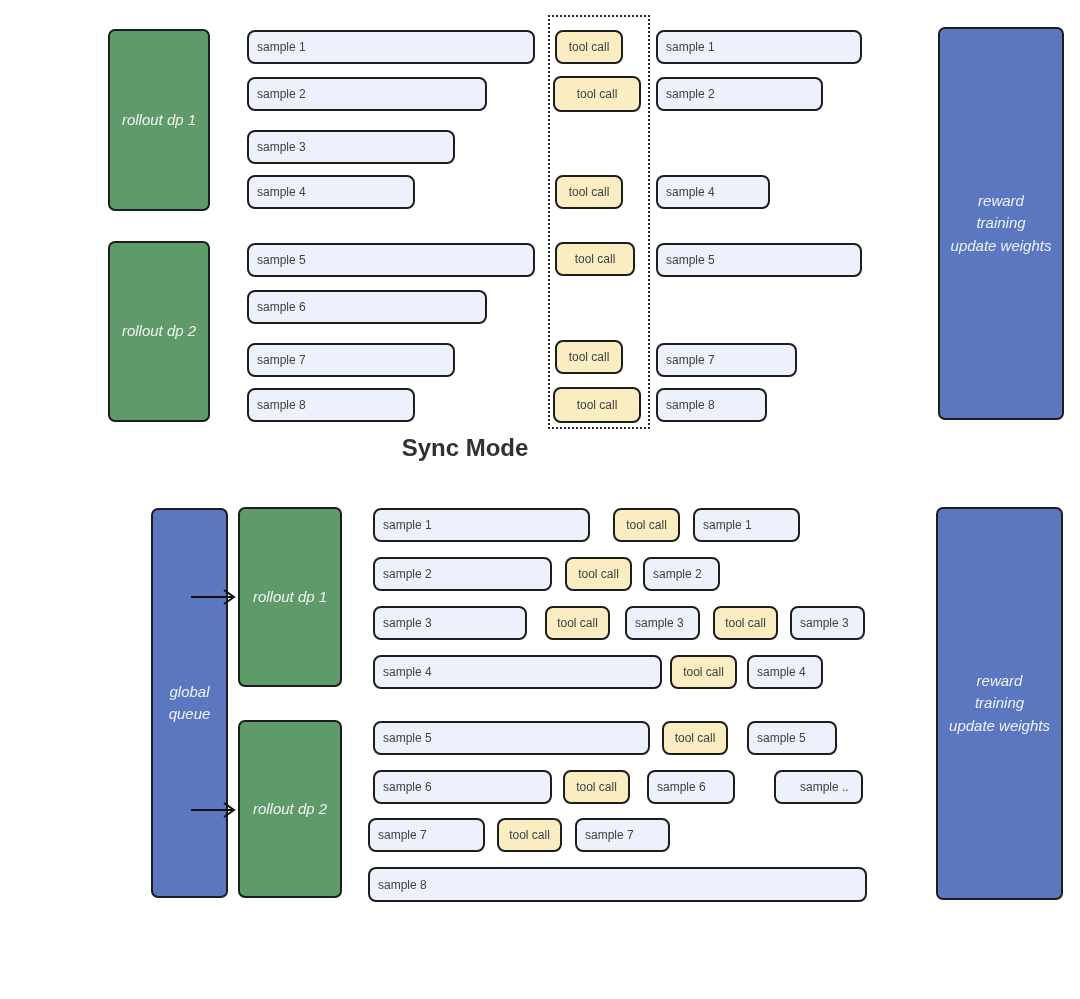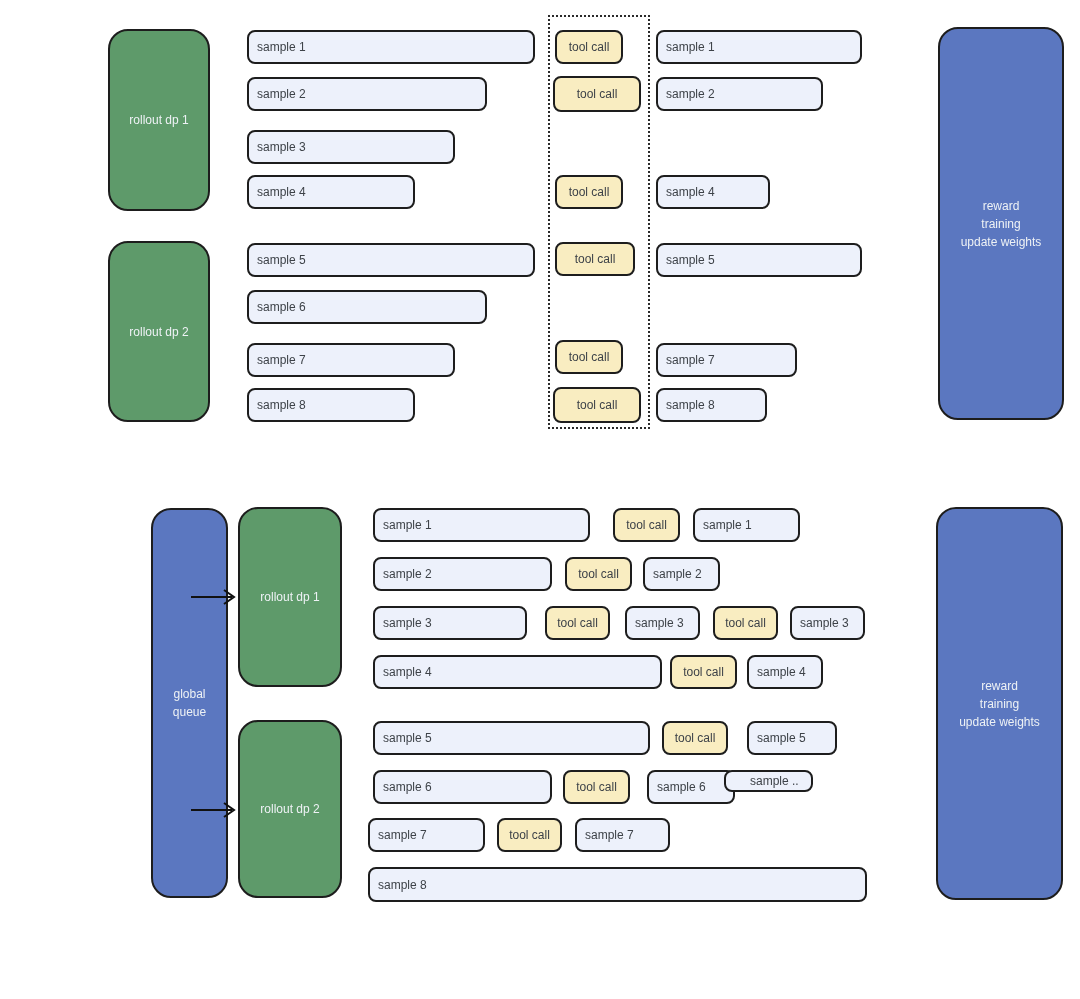--- a/index.html
+++ b/index.html
@@ -26,26 +26,27 @@
     border-radius: 8px;
     padding-left: 8px;
     justify-content: flex-start;
   }
   .tool {
     background: var(--tool-fill, #f9edc1);
     border-radius: 8px;
     justify-content: center;
   }
   .big {
-    border-radius: 20px;
+    border-radius: 7px;
     justify-content: center;
     text-align: center;
     color: var(--white-text, #eef2f5);
     line-height: 1.5;
-    font-size: 12px;
+    font-size: 15px;
+    font-style: italic;
   }
   .green { background: var(--green, #5e9a6a); }
   .blue  { background: var(--blue, #5b77c0); margin-left: 43px; }
   .dotted-region {
     position: absolute;
     box-sizing: border-box;
     border: 2px dotted #2a2a2a;
     background: transparent;
   }
   .caption {
@@ -115,29 +116,30 @@
       <div class="node sample" style="left: 790px; top: 606px; width: 75px; height: 34px;">sample 3</div>
       <div class="node sample" style="left: 373px; top: 655px; width: 289px; height: 34px;">sample 4</div>
       <div class="node tool" style="left: 670px; top: 655px; width: 67px; height: 34px;">tool call</div>
       <div class="node sample" style="left: 747px; top: 655px; width: 76px; height: 34px;">sample 4</div>
       <div class="node sample" style="left: 373px; top: 721px; width: 277px; height: 34px;">sample 5</div>
       <div class="node tool" style="left: 662px; top: 721px; width: 66px; height: 34px;">tool call</div>
       <div class="node sample" style="left: 747px; top: 721px; width: 90px; height: 34px;">sample 5</div>
       <div class="node sample" style="left: 373px; top: 770px; width: 179px; height: 34px;">sample 6</div>
       <div class="node tool" style="left: 563px; top: 770px; width: 67px; height: 34px;">tool call</div>
       <div class="node sample" style="left: 647px; top: 770px; width: 88px; height: 34px;">sample 6</div>
-      <div class="node sample" style="left: 724px; top: 770px; width: 89px; height: 22px; padding-left: 24px;">sample ..</div>
+      <div class="node sample" style="left: 774px; top: 770px; width: 89px; height: 34px; padding-left: 24px;">sample ..</div>
       <div class="node sample" style="left: 368px; top: 818px; width: 117px; height: 34px;">sample 7</div>
       <div class="node tool" style="left: 497px; top: 818px; width: 65px; height: 34px;">tool call</div>
       <div class="node sample" style="left: 575px; top: 818px; width: 95px; height: 34px;">sample 7</div>
       <div class="node sample" style="left: 368px; top: 867px; width: 499px; height: 35px;">sample 8</div>
     </div>
 
   <svg class="arrow" style="left:190px; top:588px;" viewBox="0 0 48 18">
     <line x1="1" y1="9" x2="42" y2="9" stroke="#111" stroke-width="2"></line>
     <path d="M34 2 L44 9 L34 16" fill="none" stroke="#111" stroke-width="2"></path>
   </svg>
   <svg class="arrow" style="left:190px; top:801px;" viewBox="0 0 48 18">
     <line x1="1" y1="9" x2="42" y2="9" stroke="#111" stroke-width="2"></line>
     <path d="M34 2 L44 9 L34 16" fill="none" stroke="#111" stroke-width="2"></path>
   </svg>
 
+  <div class="caption" style="left:340px; top:434px; width:250px;">Sync Mode</div>
 </div>
 
 </body></html>

